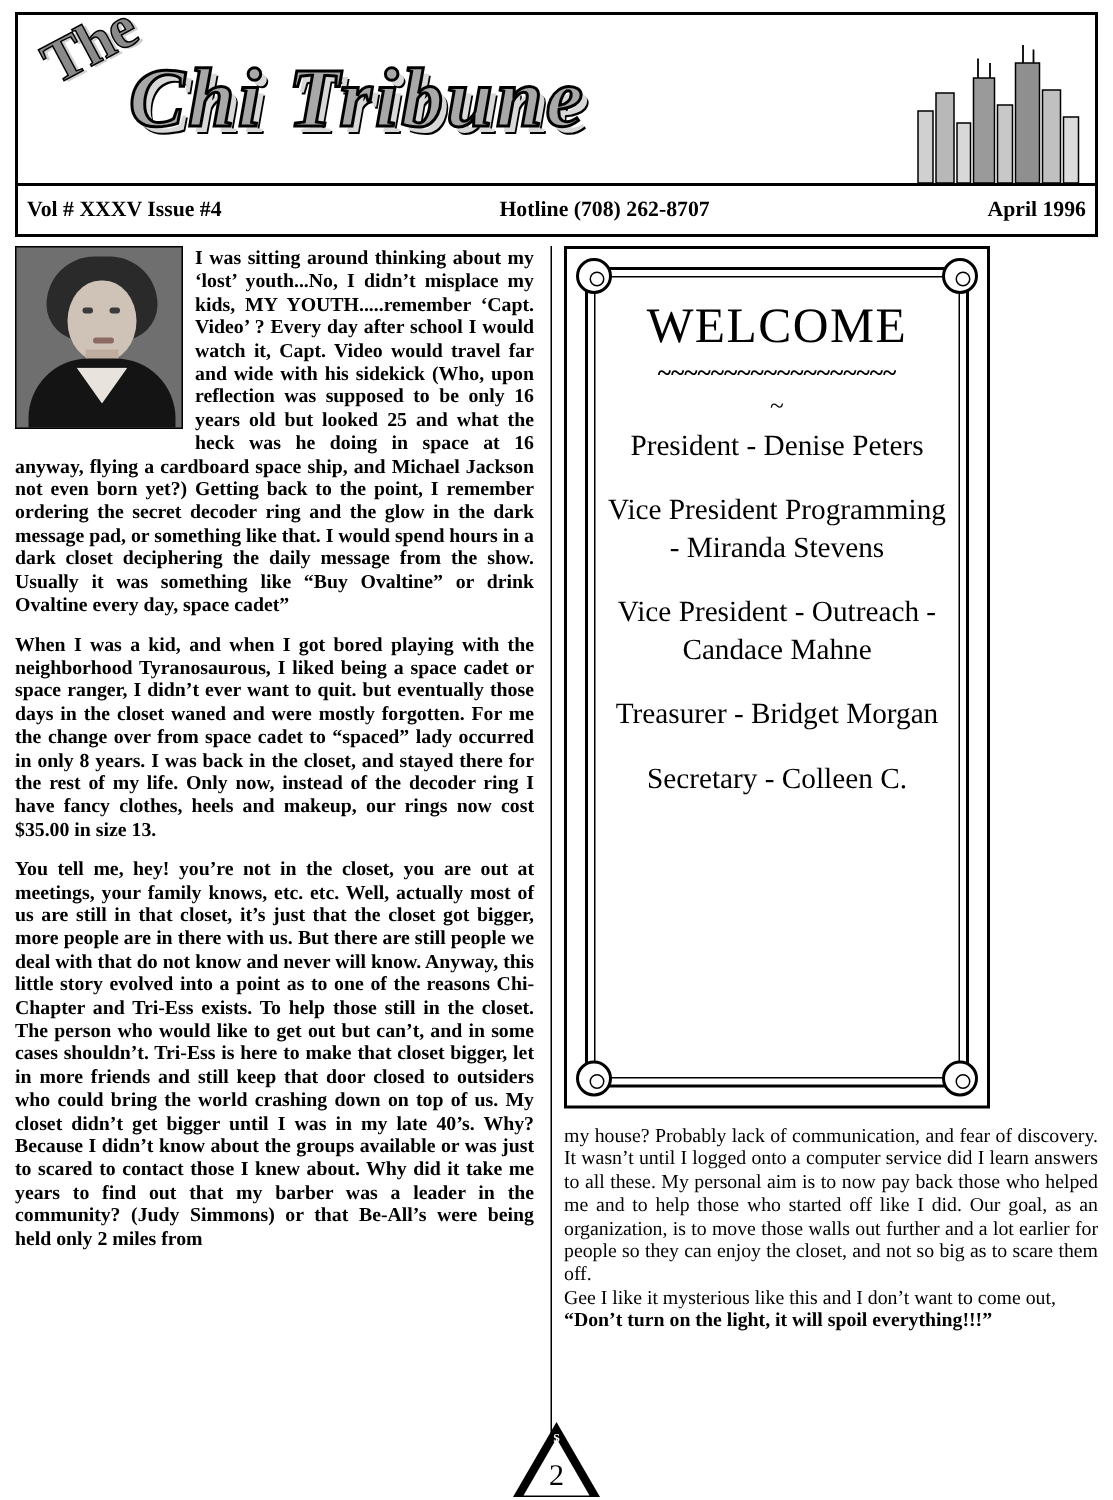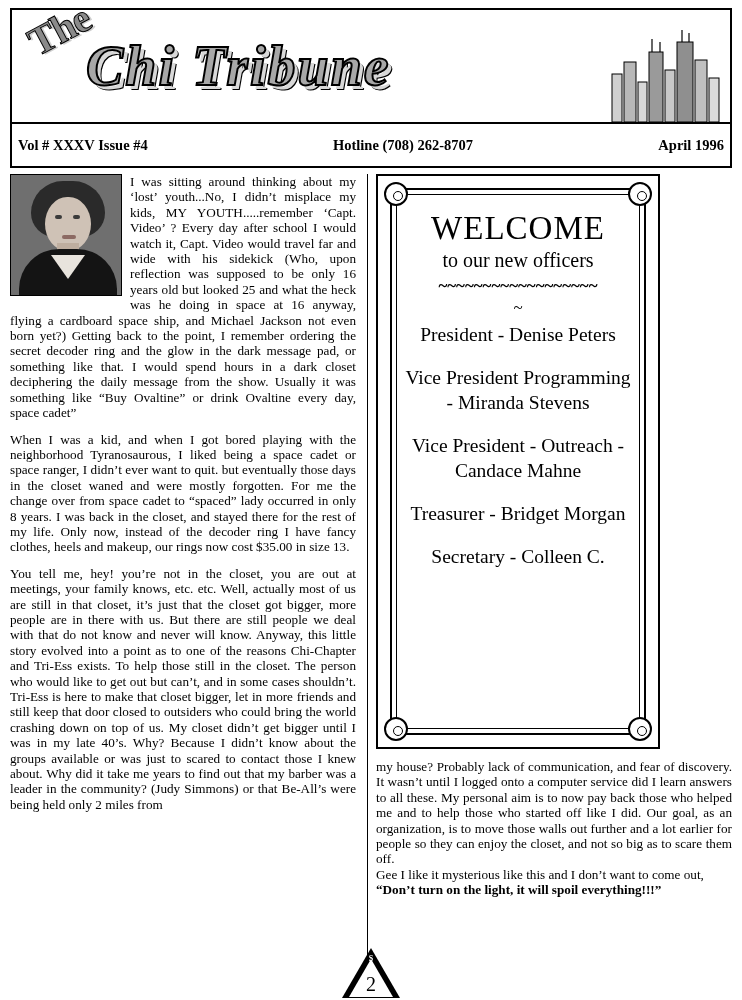--- a/index.html
+++ b/index.html
@@ -58,21 +58,21 @@
   .skyline {
     position: absolute;
     right: 4px; bottom: 0;
     width: 120px; height: 92px;
   }
 
   
   .volbar {
     border: 2px solid #000;
     border-top: none;
-    height: 44px;
+    height: 34px;
     display: flex;
     align-items: center;
     font-weight: bold;
     font-size: 14.5px;
     padding: 12px 6px;
   }
   .volbar .vol { flex: 0 0 auto; }
   .volbar .hotline { flex: 1 1 auto; text-align: center; }
   .volbar .date { flex: 0 0 auto; }
 
@@ -154,20 +154,21 @@
     background: #e8e4dd;
     clip-path: polygon(50% 100%, 0 0, 100% 0);
   }
 
   .article p {
     margin: 0 4px 0 0;
     text-align: justify;
     font-size: 13.2px;
     line-height: 15.4px;
     text-indent: 0;
+    font-weight: bold;
   }
   .article p.gap { margin-top: 11px; }
 
   
   .welcome-box {
     position: relative;
     width: 284px;
     height: 575px;
     border: 2px solid #000;
     background: #fff;
@@ -334,21 +335,20 @@
         <div class="welcome-inner">
           <div class="welcome-inner2"></div>
         </div>
         <div class="corner tl"></div>
         <div class="corner tr"></div>
         <div class="corner bl"></div>
         <div class="corner br"></div>
 
         <div class="welcome-content">
           <div class="welcome-title">WELCOME</div>
-          <div class="welcome-sub">to our new officers</div>
           <div class="squiggle">~~~~~~~~~~~~~~~~~~</div>
           <div class="tilde-small">~</div>
           <div class="officer">President - Denise Peters</div>
           <div class="officer">Vice President
 Programming - Miranda Stevens</div>
           <div class="officer">Vice President - Outreach - Candace Mahne</div>
           <div class="officer">Treasurer - Bridget Morgan</div>
           <div class="officer">Secretary - Colleen C.</div>
         </div>
       </div>

